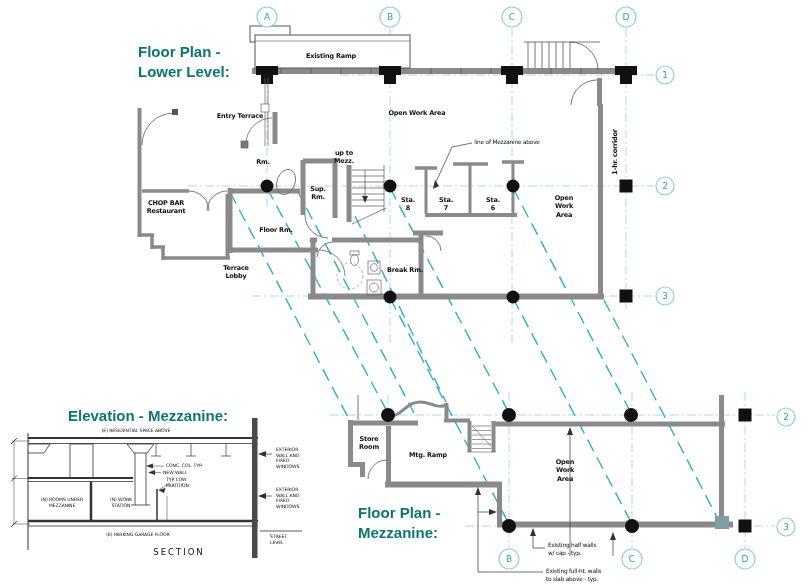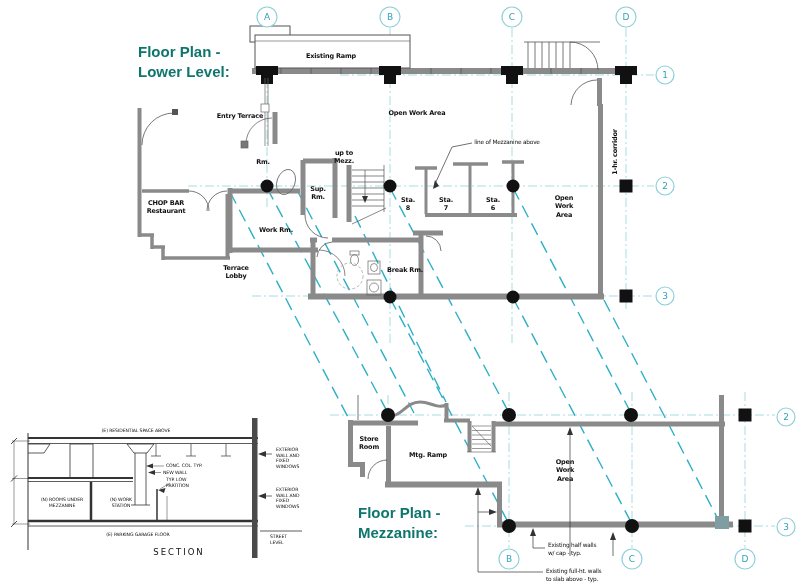--- a/index.html
+++ b/index.html
@@ -328,20 +328,21 @@
     <circle cx="509" cy="559" r="10"></circle>
         <circle cx="632" cy="559" r="10"></circle>
         <circle cx="745" cy="559" r="10"></circle>
     <circle cx="786" cy="417" r="9"></circle>
         <circle cx="786" cy="527" r="9"></circle>
   </g>
 </svg>
 
   <div class="title" style="left:138px;top:42px">Floor Plan -
 Lower Level:</div>
+  <div class="title" style="left:68px;top:406px">Elevation - Mezzanine:</div>
   <div class="title" style="left:358px;top:503px">Floor Plan -
 Mezzanine:</div>
 
   <div class="lbl" style="left:331px;top:56px">Existing  Ramp</div>
   <div class="lbl" style="left:240px;top:116px">Entry Terrace</div>
   <div class="lbl" style="left:417px;top:113px">Open  Work Area</div>
   <div class="lbl" style="left:344px;top:157px">up to
 Mezz.</div>
   <div class="lbl note" style="left:507px;top:143px">line of Mezzanine above</div>
   <div class="lbl" style="left:408px;top:204px">Sta.
@@ -350,21 +351,21 @@
 7</div>
   <div class="lbl" style="left:493px;top:204px">Sta.
 6</div>
   <div class="lbl" style="left:564px;top:207px">Open
 Work
 Area</div>
   <div class="lbl vert" style="left:615px;top:152px">1-hr. corridor</div>
   <div class="lbl" style="left:263px;top:162px">Rm.</div>
   <div class="lbl" style="left:318px;top:193px">Sup.
 Rm.</div>
-  <div class="lbl" style="left:276px;top:230px">Work Rm.</div>
+  <div class="lbl" style="left:276px;top:230px">Floor Rm.</div>
   <div class="lbl" style="left:405px;top:270px">Break Rm.</div>
   <div class="lbl" style="left:166px;top:207px">CHOP BAR
 Restaurant</div>
   <div class="lbl" style="left:236px;top:272px">Terrace
 Lobby</div>
 
   <div class="lbl" style="left:369px;top:443px">Store
 Room</div>
   <div class="lbl" style="left:428px;top:455px">Mtg. Ramp</div>
   <div class="lbl" style="left:565px;top:471px">Open

